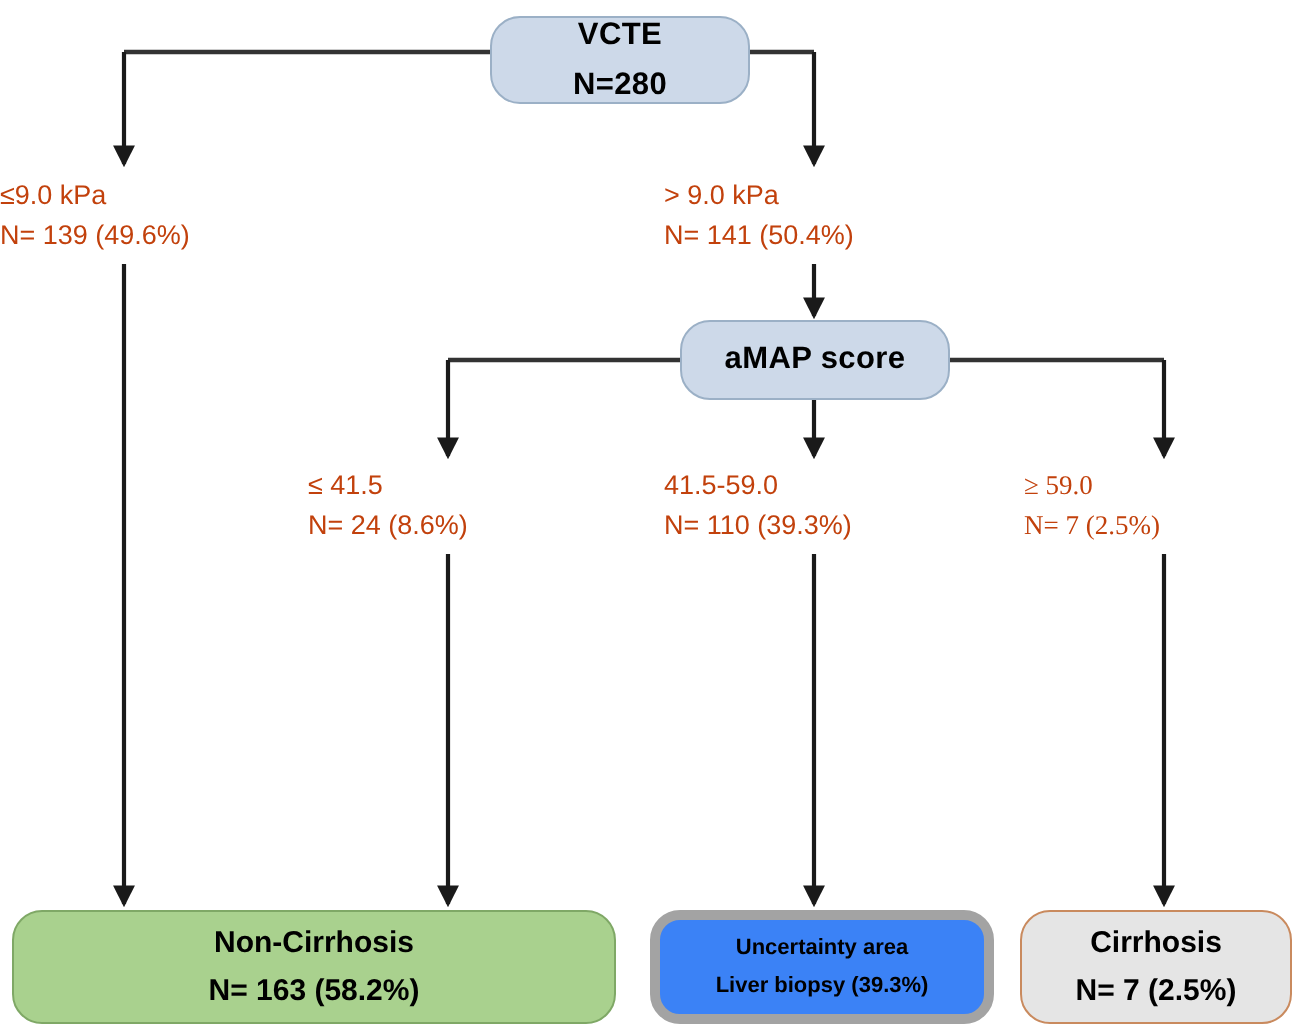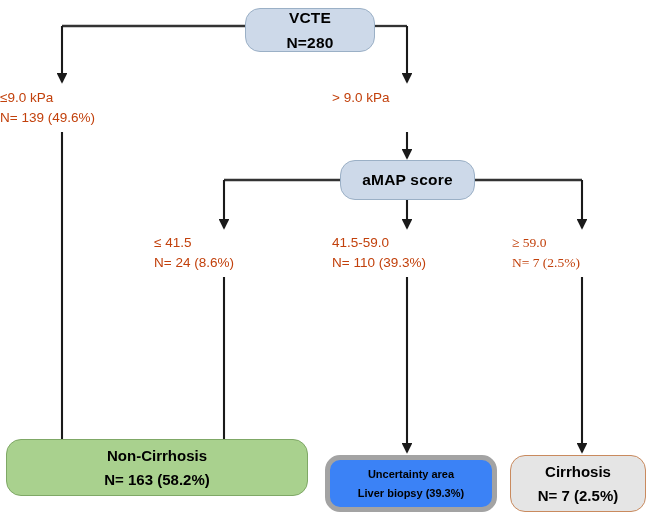--- a/index.html
+++ b/index.html
@@ -124,38 +124,39 @@
     <span class="line1">aMAP score</span>
   </div>
 
   <div class="edge-label" style="left:0px; top:88px; width:150px;">
     <span class="l1">≤9.0 kPa</span>
     <span class="l2">N= 139 (49.6%)</span>
   </div>
 
   <div class="edge-label" style="left:332px; top:88px; width:150px;">
     <span class="l1">&gt; 9.0 kPa</span>
+    <span class="l2">N= 141 (50.4%)</span>
   </div>
 
   <div class="edge-label" style="left:154px; top:233px; width:140px;">
     <span class="l1">≤ 41.5</span>
     <span class="l2">N= 24 (8.6%)</span>
   </div>
 
   <div class="edge-label" style="left:332px; top:233px; width:150px;">
     <span class="l1">41.5-59.0</span>
     <span class="l2">N= 110 (39.3%)</span>
   </div>
 
   <div class="edge-label" style="left:512px; top:233px; width:140px;font-family:Liberation Serif, serif;">
     <span class="l1">≥ 59.0</span>
     <span class="l2">N= 7 (2.5%)</span>
   </div>
 
-  <div class="node node-green" style="left:6px; top:439px; width:302px; height:57px;">
+  <div class="node node-green" style="left:6px; top:455px; width:302px; height:57px;">
     <span class="line1">Non-Cirrhosis</span>
     <span class="line2">N= 163 (58.2%)</span>
   </div>
 
   <div class="node node-gray" style="left:325px; top:455px; width:172px; height:57px;">
     <span class="line1">Uncertainty area</span>
     <span class="line2">Liver biopsy (39.3%)</span>
   </div>
 
   <div class="node node-orange" style="left:510px; top:455px; width:136px; height:57px;">

